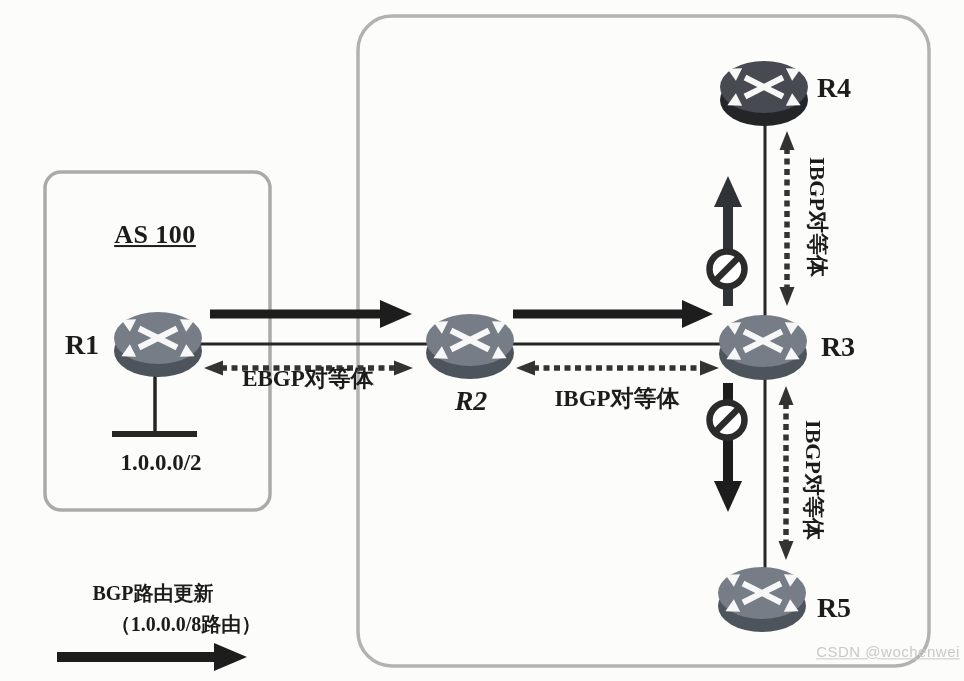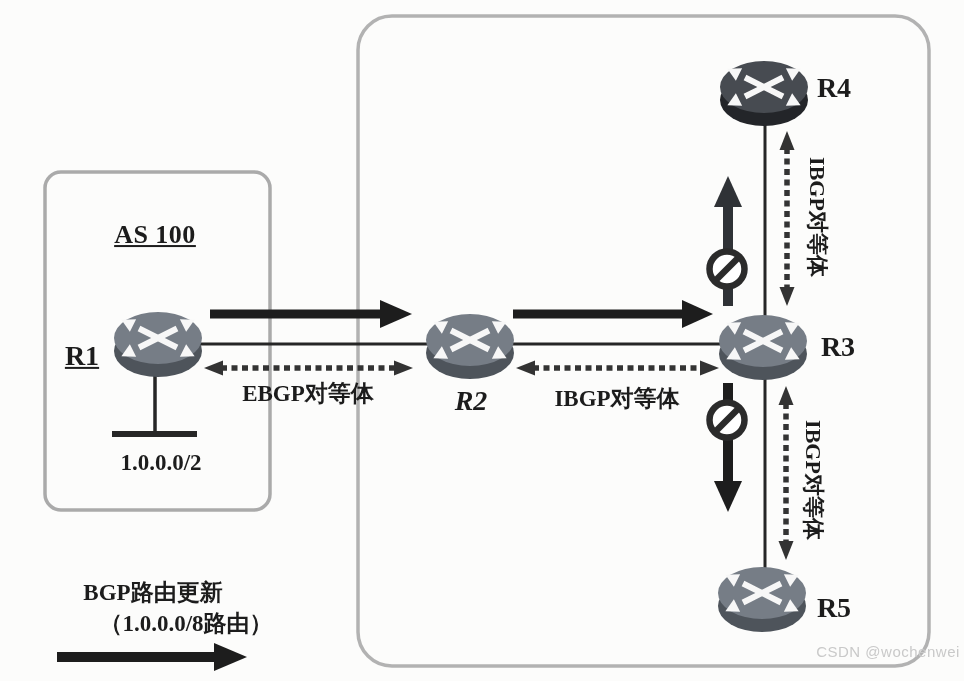--- a/index.html
+++ b/index.html
@@ -25,21 +25,21 @@
     line-height:1.15;
   }
   .lbl.as       { font-size:26px; letter-spacing:0.5px;text-decoration:underline; }
   .lbl.router-name { font-size:28px; }
   .lbl.net      { font-size:23px; }
   .lbl.peer     { font-size:23px; }
   .lbl.vpeer {
     font-size:22px;
     transform:translate(-50%,-50%) rotate(90deg);
   }
-  .lbl.legend-text { font-size:23px; }
+  .lbl.legend-text { font-size:20px; }
   .lbl.watermark {
     font-family:"Liberation Sans","DejaVu Sans",sans-serif;
     font-weight:normal;
     font-size:15px;
     color:#c9c9c9;
     letter-spacing:0.5px;
   }
 </style>
 </head>
 <body>
@@ -125,30 +125,30 @@
     <use href="#rsym" x="762" y="597" class="router"></use>
 
     <g>
       <line x1="57" y1="657" x2="216" y2="657" stroke="#1d1d1d" stroke-width="10"></line>
       <polygon points="214,643 247,657 214,671" fill="#1d1d1d"></polygon>
     </g>
   </svg>
 
   <div class="lbl as" style="left:155px; top:235px;">AS 100</div>
 
-  <div class="lbl router-name" style="left:82px;  top:356px;text-decoration:underline;">R1</div>
+  <div class="lbl router-name" style="left:82px;  top:345px;">R1</div>
   <div class="lbl router-name" style="left:471px; top:401px;font-style:italic;">R2</div>
   <div class="lbl router-name" style="left:838px; top:347px;">R3</div>
   <div class="lbl router-name" style="left:834px; top:88px;">R4</div>
   <div class="lbl router-name" style="left:834px; top:608px;">R5</div>
 
   <div class="lbl net" style="left:161px; top:463px;">1.0.0.0/2</div>
 
-  <div class="lbl peer" style="left:308px; top:394px;">EBGP对等体</div>
+  <div class="lbl peer" style="left:308px; top:379px;">EBGP对等体</div>
   <div class="lbl peer" style="left:617px; top:399px;">IBGP对等体</div>
   <div class="lbl vpeer" style="left:817px; top:217px;">IBGP对等体</div>
   <div class="lbl vpeer" style="left:813px; top:480px;">IBGP对等体</div>
 
   <div class="lbl legend-text" style="left:153px; top:593px;">BGP路由更新</div>
   <div class="lbl legend-text" style="left:150px; top:624px;margin-left:36px;">（1.0.0.0/8路由）</div>
 
-  <div class="lbl watermark" style="left:888px; top:652px;">CSDN @wochenwei</div>
+  <div class="lbl watermark" style="left:888px; top:652px;text-decoration:underline;">CSDN @wochenwei</div>
 </div>
 
 </body></html>

